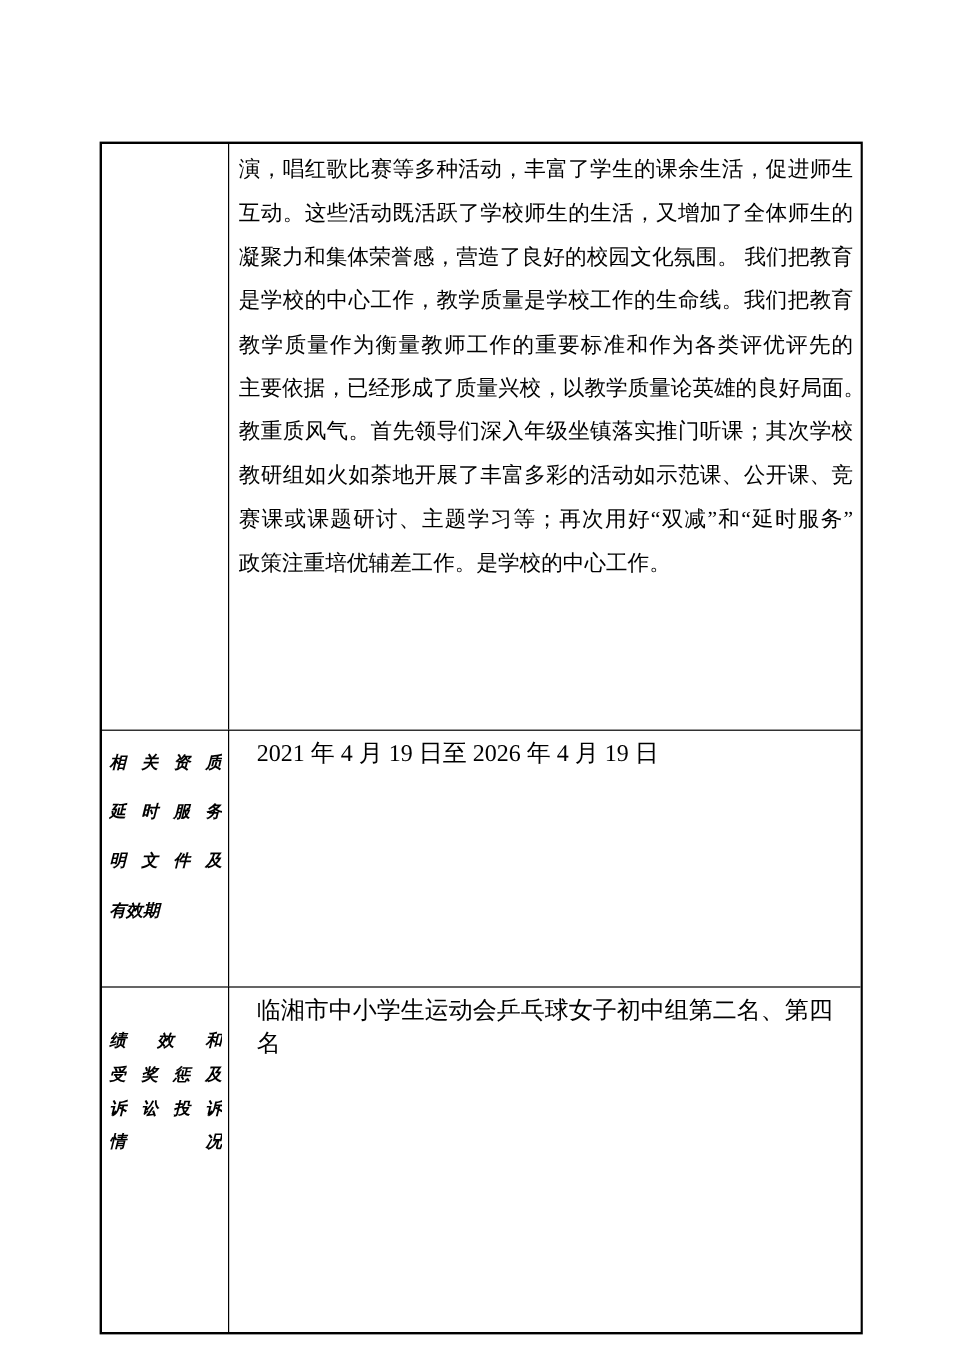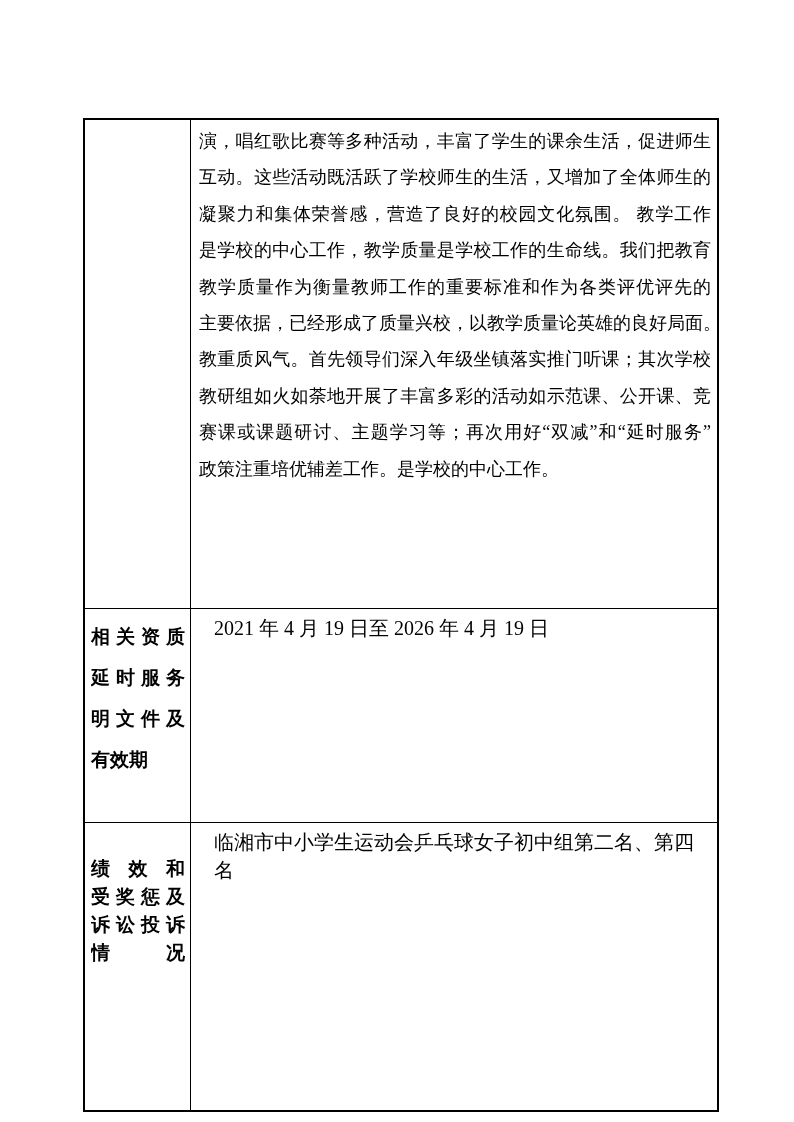--- a/index.html
+++ b/index.html
@@ -28,21 +28,21 @@
   
   .par { padding:3px 6px 0 8px; font-size:18px; }
   .pline {
     line-height:36.4px;
     text-align:justify; text-align-last:justify;
     white-space:nowrap; overflow:hidden;
   }
   .pline.last { text-align-last:left; }
 
   
-  .label-cell { font-weight:bold; font-size:19px; padding:7px 5px 0 6px; }
+  .label-cell { font-weight:bold; font-size:14px; padding:7px 5px 0 6px;font-style:italic; }
   .label-cell .jline {
     text-align:justify; text-align-last:justify;
     white-space:nowrap; overflow:hidden;
   }
   .label-cell .lline { text-align:right; text-align-last:left; white-space:nowrap; }
   .label-cell.cert .jline, .label-cell.cert .lline { line-height:41px; }
   .label-cell.perf { padding-top:32px; }
   .label-cell.perf .jline { line-height:28px; }
 
   
@@ -51,21 +51,21 @@
 </head>
 <body>
 
 <div class="page">
   <div class="doc-table">
 
     <div class="cell label-cell"></div>
     <div class="cell content par">
       <div class="pline">演，唱红歌比赛等多种活动，丰富了学生的课余生活，促进师生</div>
       <div class="pline">互动。这些活动既活跃了学校师生的生活，又增加了全体师生的</div>
-      <div class="pline">凝聚力和集体荣誉感，营造了良好的校园文化氛围。 教学工作</div>
+      <div class="pline">凝聚力和集体荣誉感，营造了良好的校园文化氛围。 我们把教育</div>
       <div class="pline">是学校的中心工作，教学质量是学校工作的生命线。我们把教育</div>
       <div class="pline">教学质量作为衡量教师工作的重要标准和作为各类评优评先的</div>
       <div class="pline">主要依据，已经形成了质量兴校，以教学质量论英雄的良好局面。</div>
       <div class="pline">教重质风气。首先领导们深入年级坐镇落实推门听课；其次学校</div>
       <div class="pline">教研组如火如荼地开展了丰富多彩的活动如示范课、公开课、竞</div>
       <div class="pline">赛课或课题研讨、主题学习等；再次用好“双减”和“延时服务”</div>
       <div class="pline last">政策注重培优辅差工作。是学校的中心工作。</div>
     </div>
 
     <div class="cell rowline label-cell cert">

